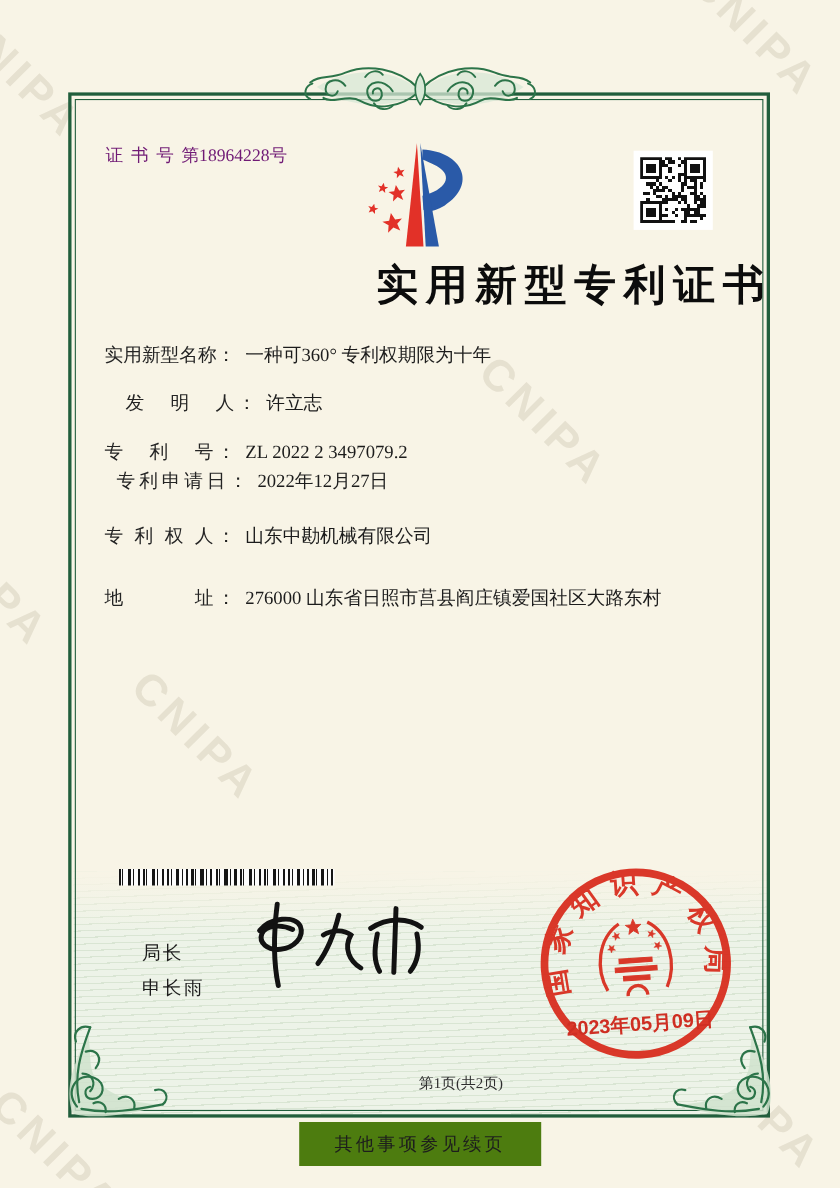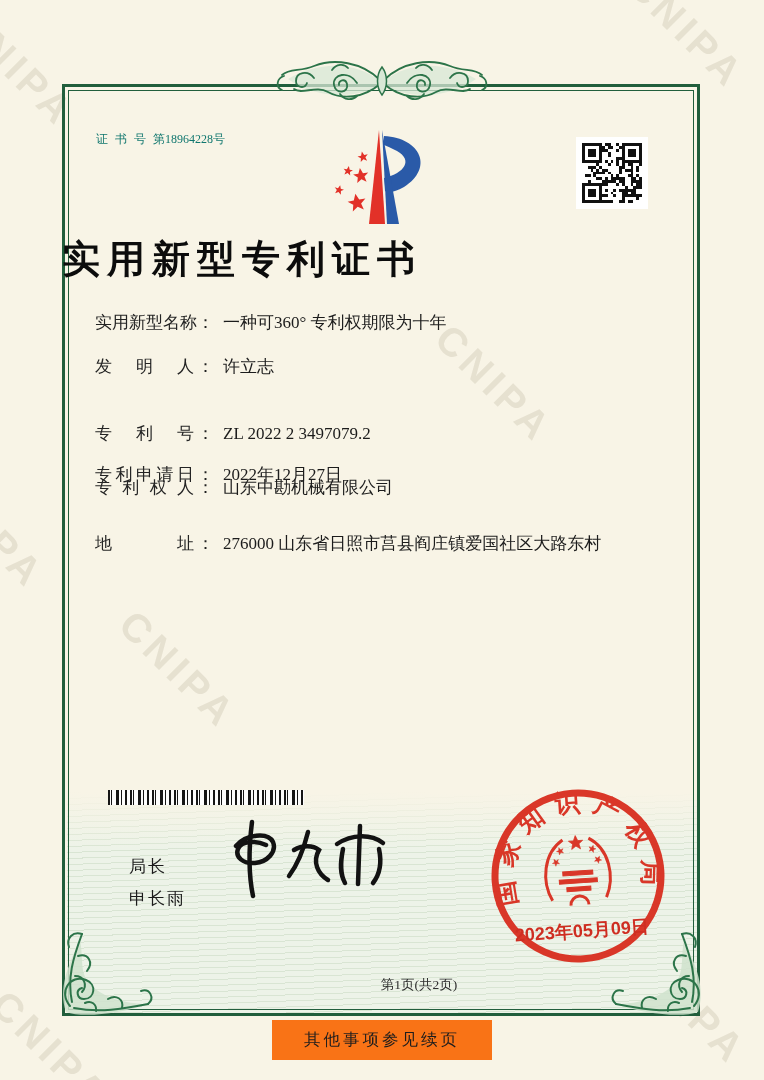--- a/index.html
+++ b/index.html
@@ -37,35 +37,35 @@
     border:3px solid #215e3c;
   }
   .border-inner{ position:absolute; inset:3px; border:1.5px solid #215e3c; }
   
   .orn{ position:absolute; z-index:4; pointer-events:none; }
   .orn-top{ left:262px; top:54px; }
   .orn-bl{ left:50px; top:918px; }
   .orn-br{ right:50px; top:918px; transform:scaleX(-1); }
   
   .cert-no{
-    position:absolute; z-index:5; left:96px; top:131px; font-size:12px; color:#0f766e;
+    position:absolute; z-index:5; left:96px; top:131px; font-size:16px; color:#701a75;
   }
   .cert-no .sp{ letter-spacing:7px; }
   .logo{ position:absolute; z-index:5; left:331px; top:128px; }
   .qr-wrap{
     position:absolute; z-index:5; left:576px; top:137px; width:72px; height:72px;
     background:#fff; display:flex; align-items:center; justify-content:center;
   }
   .title{
     position:absolute; z-index:5; left:62px; top:234px; width:640px;
-    text-align:left; font-size:38px; font-weight:bold; letter-spacing:7px; color:#0c0c0c;
+    text-align:right; font-size:38px; font-weight:bold; letter-spacing:7px; color:#0c0c0c;
   }
   
   .frow{ position:absolute; z-index:5; left:95px; font-size:17px; white-space:nowrap; }
-  .r0{top:311px;} .r1{top:355px;} .r2{top:399px;margin-top:23px;} .r3{top:463px;}
+  .r0{top:311px;} .r1{top:355px;margin-left:19px;} .r2{top:399px;} .r3{top:426px;margin-left:11px;}
   .r4{top:476px;} .r5{top:532px;} .r6{top:576px;}
   .flabel{
     display:inline-block; width:99px; text-align:justify; text-align-last:justify;
     color:#242424;
   }
   .fcolon{ margin:0 9px 0 3px; }
   .fvalue{ color:#1c1c1c; }
   .grant-no{ position:absolute; left:283px; top:0; white-space:nowrap; }
   .grant-no .glabel{ letter-spacing:2px; }
   
@@ -92,21 +92,21 @@
   .signer-title{ top:855px; }
   .signer-name{ top:887px; }
   .signature{ position:absolute; z-index:6; left:222px; top:816px; }
   .seal{ position:absolute; z-index:7; left:489px; top:787px; }
   .page-info{
     position:absolute; z-index:5; left:62px; top:976px; width:640px;
     text-align:center; font-size:13.5px; color:#2e2e2e;margin-left:37px;
   }
   .cont-box{
     position:absolute; z-index:5; left:272px; top:1020px; width:220px; height:40px;
-    background:#f97316; display:flex; align-items:center; justify-content:center;
+    background:#4d7c0f; display:flex; align-items:center; justify-content:center;
   }
   .cont-note{ font-size:16.5px; letter-spacing:3px; color:#1d1d1d; }
 </style>
 </head>
 <body>
 
 <div class="page">
 
   <span class="wm wm1">CNIPA</span>
   <span class="wm wm2">CNIPA</span>

